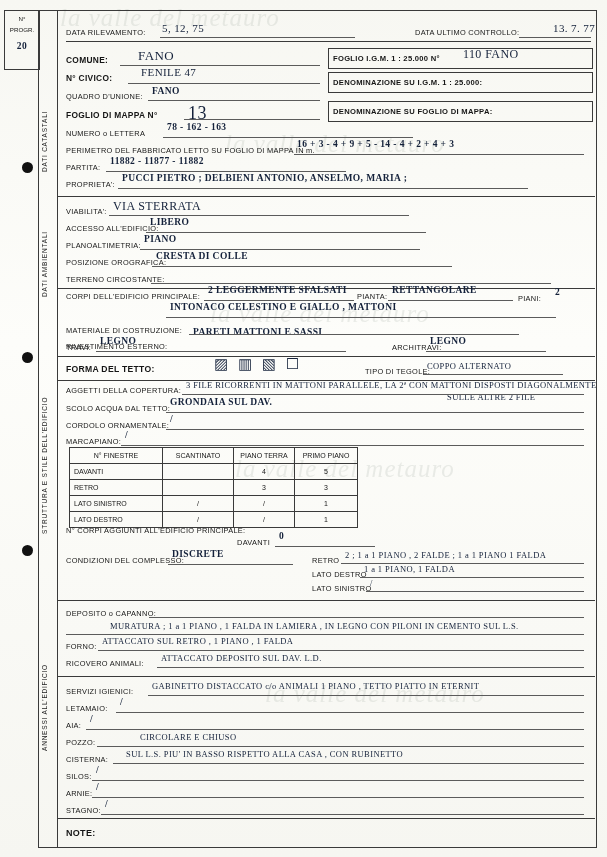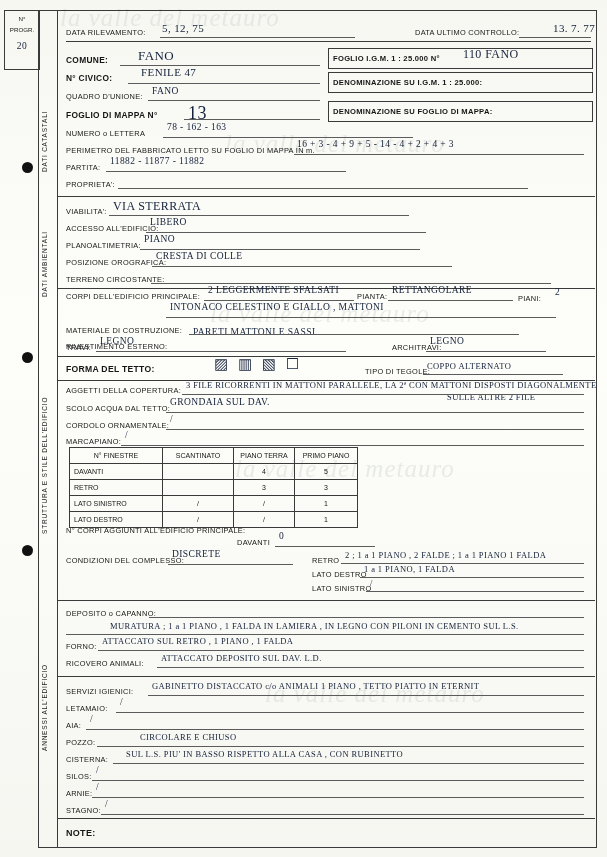--- a/index.html
+++ b/index.html
@@ -68,21 +68,21 @@
     font-family:"Liberation Sans", sans-serif;
   }
   .lbl.b{font-weight:bold;}
   .hw{
     font-family:"Liberation Serif", serif;
     font-size:11px;
     color:#14213a;
     white-space:nowrap;
     letter-spacing:.4px;
   }
-  .hw.sm{font-size:9.5px;}
+  .hw.sm{font-size:9.5px;font-weight:bold;}
   .hw.xs{font-size:8.5px;}
   .line{position:absolute;border-bottom:1px solid #5b5b5b;}
   .box{position:absolute;border:1px solid #3a3a3a;}
 
   
   .nrbox{
     position:absolute;left:4px;top:10px;width:34px;height:58px;
     border:1px solid #3a3a3a;
     text-align:center;
   }
@@ -168,20 +168,21 @@
 
   <div class="pr lbl" style="left:66px;top:146px;">PERIMETRO DEL FABBRICATO LETTO SU FOGLIO DI MAPPA IN m.</div>
   <div class="pr hw sm" style="left:297px;top:139px;">16 + 3 - 4 + 9 + 5 - 14 - 4 + 2 + 4 + 3</div>
   <div class="line" style="left:294px;top:154px;width:290px;"></div>
 
   <div class="pr lbl" style="left:66px;top:163px;">PARTITA:</div>
   <div class="pr hw sm" style="left:110px;top:156px;">11882 - 11877 - 11882</div>
   <div class="line" style="left:106px;top:171px;width:240px;"></div>
 
   <div class="pr lbl" style="left:66px;top:180px;">PROPRIETA':</div>
+  <div class="pr hw sm" style="left:122px;top:173px;">PUCCI PIETRO ;  DELBIENI  ANTONIO, ANSELMO, MARIA ;</div>
   <div class="line" style="left:118px;top:188px;width:410px;"></div>
 
   <div class="box" style="left:328px;top:48px;width:263px;height:19px;"></div>
   <div class="pr lbl b" style="left:333px;top:54px;font-size:7.6px;">FOGLIO I.G.M. 1 : 25.000 N°</div>
   <div class="pr hw" style="left:463px;top:47px;font-size:12px;">110  FANO</div>
 
   <div class="box" style="left:328px;top:72px;width:263px;height:19px;"></div>
   <div class="pr lbl b" style="left:333px;top:78px;font-size:7.6px;">DENOMINAZIONE SU I.G.M. 1 : 25.000:</div>
 
   <div class="box" style="left:328px;top:101px;width:263px;height:19px;"></div>

